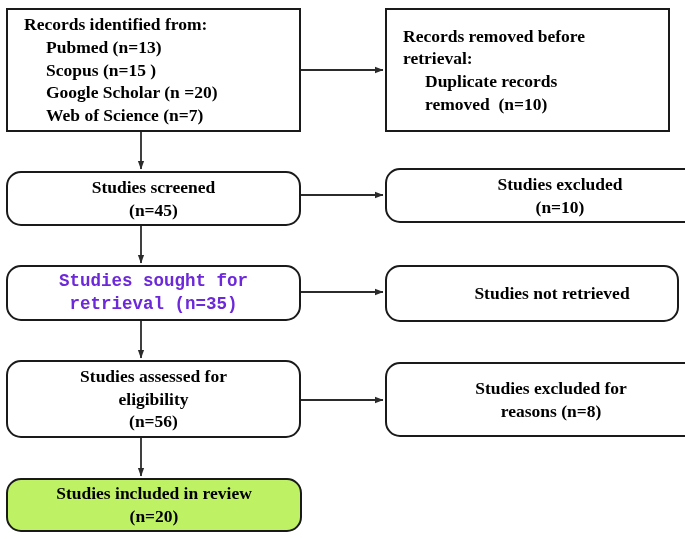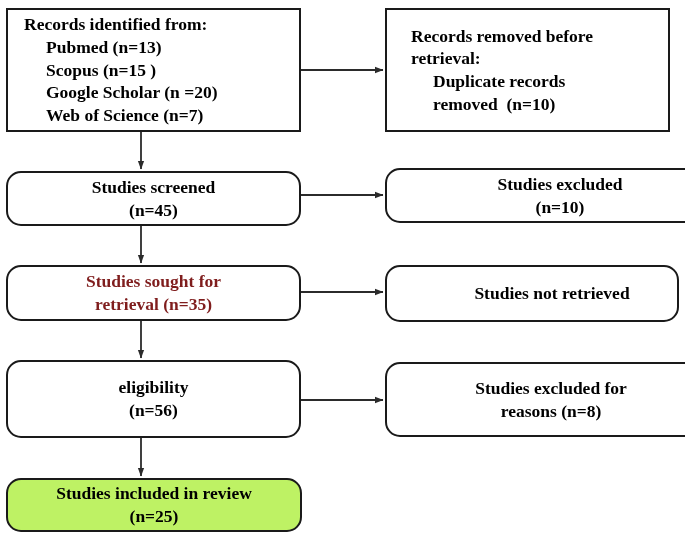--- a/index.html
+++ b/index.html
@@ -85,63 +85,64 @@
   <div id="box-layer">
       <div class="flow-box left" style="left: 6px; top: 8px; width: 295px; height: 124px; border-color: rgb(26, 26, 26); background: rgb(255, 255, 255); color: rgb(0, 0, 0);">
         <div class="pad">
           <span class="line-row">Records identified from:</span>
           <span class="line-row indent">Pubmed (n=13)</span>
           <span class="line-row indent">Scopus (n=15 )</span>
           <span class="line-row indent">Google Scholar (n =20)</span>
           <span class="line-row indent">Web of Science (n=7)</span>
         </div>
       </div>
-      <div class="flow-box left" style="left: 385px; top: 8px; width: 285px; height: 124px; border-color: rgb(26, 26, 26); background: rgb(255, 255, 255); color: rgb(0, 0, 0); padding-left: 8px;">
+      <div class="flow-box left" style="left: 385px; top: 8px; width: 285px; height: 124px; border-color: rgb(26, 26, 26); background: rgb(255, 255, 255); color: rgb(0, 0, 0);">
         <div class="pad">
           <span class="line-row">Records removed before</span>
           <span class="line-row">retrieval:</span>
           <span class="line-row indent">Duplicate records</span>
           <span class="line-row indent">removed  (n=10)</span>
         </div>
       </div>
       <div class="flow-box center" style="left: 6px; top: 171px; width: 295px; height: 55px; border-color: rgb(26, 26, 26); background: rgb(255, 255, 255); color: rgb(0, 0, 0);">
         <div class="pad">
           <span class="line-row">Studies screened</span>
           <span class="line-row">(n=45)</span>
         </div>
       </div>
       <div class="flow-box center" style="left: 385px; top: 168px; width: 350px; height: 55px; border-color: rgb(26, 26, 26); background: rgb(255, 255, 255); color: rgb(0, 0, 0);">
         <div class="pad">
           <span class="line-row">Studies excluded</span>
           <span class="line-row">(n=10)</span>
         </div>
       </div>
-      <div class="flow-box center" style="left: 6px; top: 265px; width: 295px; height: 56px; border-color: rgb(26, 26, 26); background: rgb(255, 255, 255); color: #7f1d1d;">
+      <div class="flow-box center" style="left: 6px; top: 265px; width: 295px; height: 56px; border-color: rgb(26, 26, 26); background: rgb(255, 255, 255); color: #6d28d9; font-family: Liberation Mono, monospace;">
         <div class="pad">
           <span class="line-row">Studies sought for</span>
           <span class="line-row">retrieval (n=35)</span>
         </div>
       </div>
       <div class="flow-box center" style="left: 385px; top: 265px; width: 294px; height: 57px; border-color: rgb(26, 26, 26); background: rgb(255, 255, 255); color: rgb(0, 0, 0); padding-left: 40px;">
         <div class="pad">
           <span class="line-row">Studies not retrieved</span>
         </div>
       </div>
       <div class="flow-box center" style="left: 6px; top: 360px; width: 295px; height: 78px; border-color: rgb(26, 26, 26); background: rgb(255, 255, 255); color: rgb(0, 0, 0);">
         <div class="pad">
+          <span class="line-row">Studies assessed for</span>
           <span class="line-row">eligibility</span>
           <span class="line-row">(n=56)</span>
         </div>
       </div>
       <div class="flow-box center" style="left: 385px; top: 362px; width: 332px; height: 75px; border-color: rgb(26, 26, 26); background: rgb(255, 255, 255); color: rgb(0, 0, 0);">
         <div class="pad">
           <span class="line-row">Studies excluded for</span>
           <span class="line-row">reasons (n=8)</span>
         </div>
       </div>
       <div class="flow-box center" style="left: 6px; top: 478px; width: 296px; height: 54px; border-color: rgb(26, 26, 26); background: #bef264; color: rgb(0, 0, 0);">
         <div class="pad">
           <span class="line-row">Studies included in review</span>
-          <span class="line-row">(n=25)</span>
+          <span class="line-row">(n=20)</span>
         </div>
       </div>
     </div>
 </div>
 
 </body></html>

